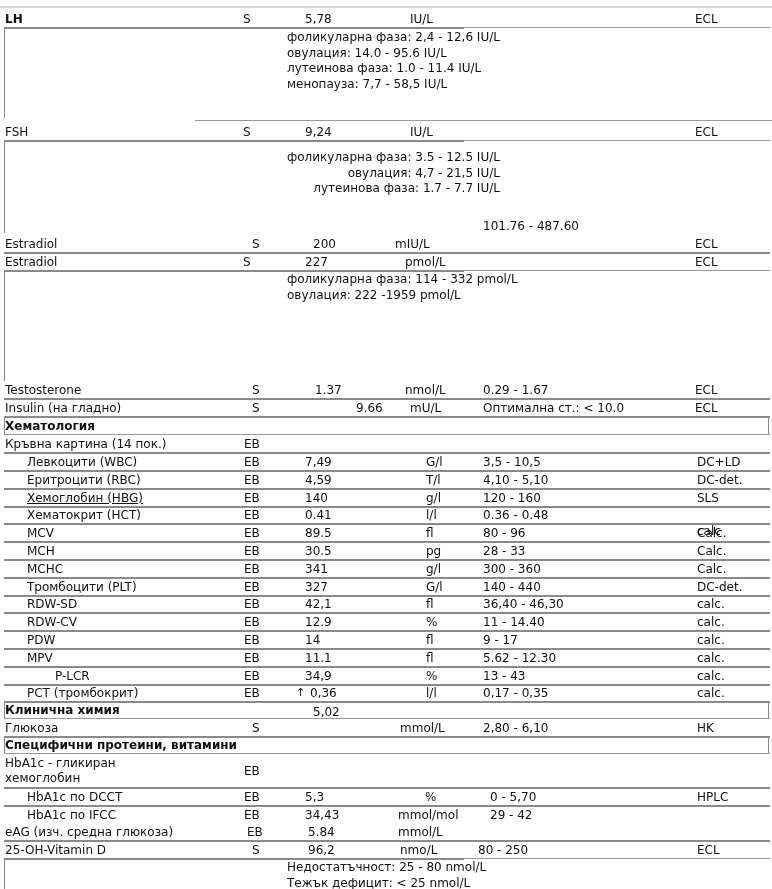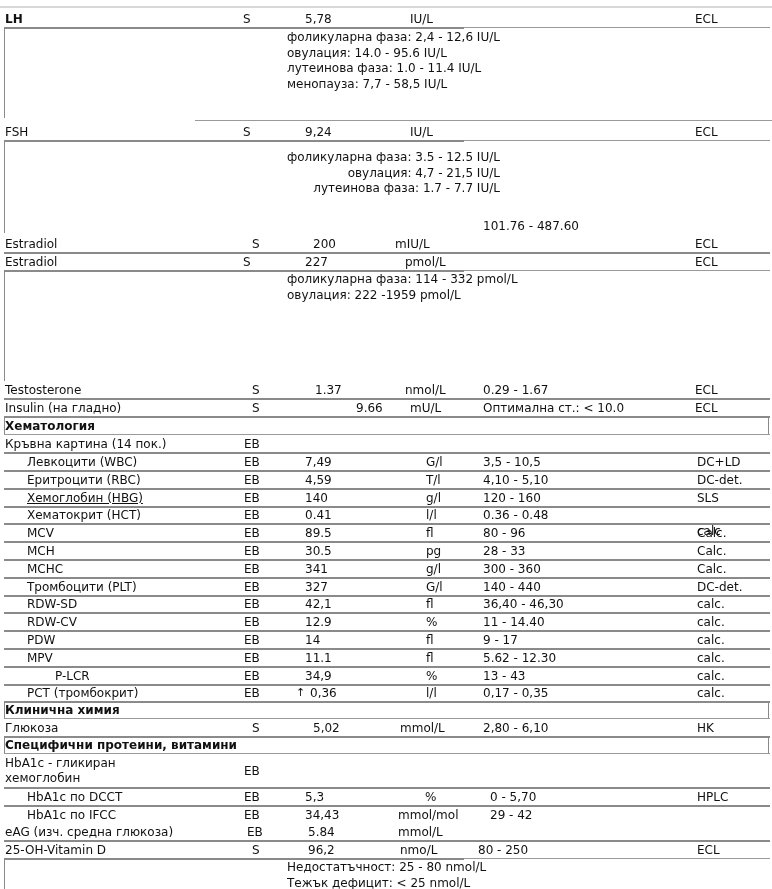--- a/index.html
+++ b/index.html
@@ -241,21 +241,21 @@
 
 <div class="hline" style="left:4px;top:701px;width:766px;"></div>
 <div class="vline" style="left:4px;top:702px;height:16px;"></div>
 <div class="vline" style="left:768px;top:702px;height:16px;"></div>
 <span class="abs section" style="left:5px;top:703px;">Клинична химия</span>
 <div class="hline thin" style="left:4px;top:718px;width:766px;"></div>
 
 <div>
   <span class="abs" style="left:5px;top:721px;">Глюкоза</span>
   <span class="abs" style="left:252px;top:721px;">S</span>
-  <span class="abs" style="left:313px;top:721px;">5,02</span>
+  <span class="abs" style="left:313px;top:705px;">5,02</span>
   <span class="abs" style="left:400px;top:721px;">mmol/L</span>
   <span class="abs" style="left:483px;top:721px;">2,80 - 6,10</span>
   <span class="abs" style="left:697px;top:721px;">HK</span>
 </div>
 
 <div class="hline" style="left:4px;top:736px;width:766px;"></div>
 <div class="vline" style="left:4px;top:737px;height:16px;"></div>
 <div class="vline" style="left:768px;top:737px;height:16px;"></div>
 <span class="abs section" style="left:5px;top:738px;">Специфични протеини, витамини</span>
 <div class="hline thin" style="left:4px;top:753px;width:766px;"></div>

